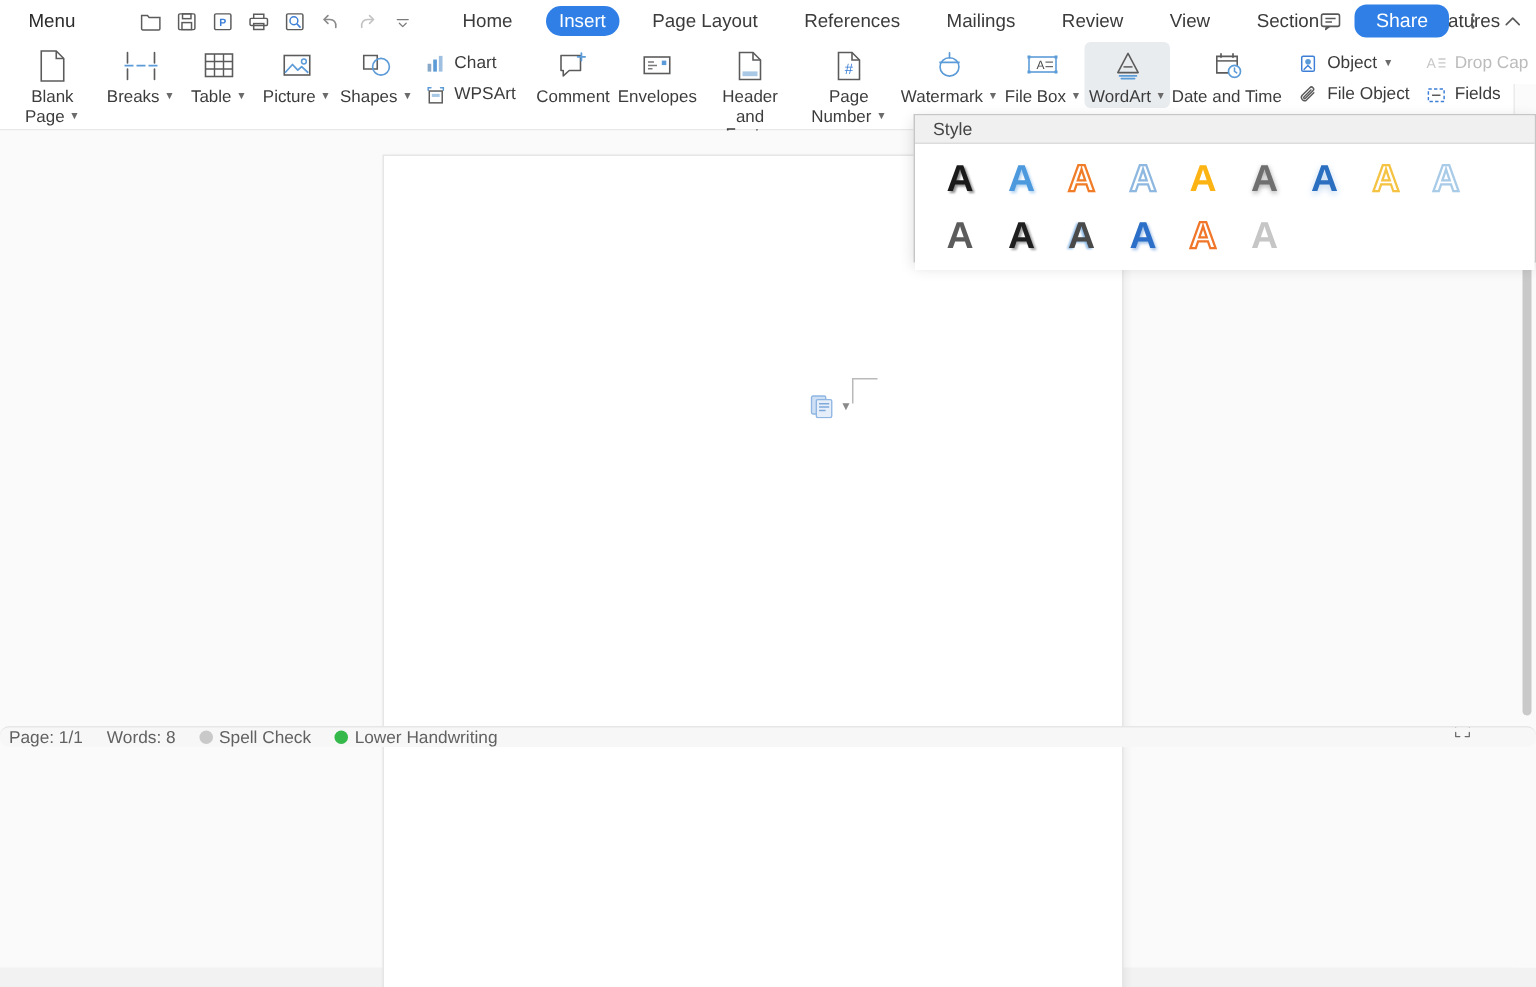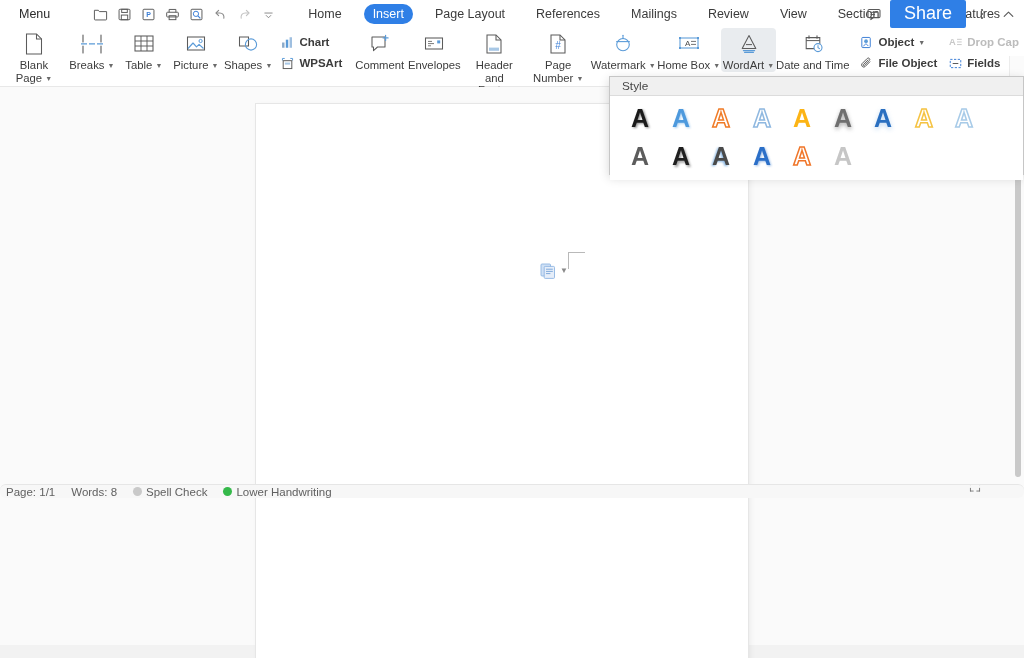--- a/index.html
+++ b/index.html
@@ -63,22 +63,22 @@
   .cloudstat {
     display: flex; align-items: center; gap: 5px;
     margin-left: 22px; color: #adadad; font-size: 12.5px;
     white-space: nowrap; cursor: default;
   }
   .topright {
     position: absolute; right: 6px; top: 0; height: 28px;
     display: flex; align-items: center; gap: 6px;
   }
   .share-btn {
-    background: #2f7fe6; color: #fff; font-size: 18px;
-    padding: 4px 14px; border-radius: 2px; cursor: pointer;
+    background: #2f7fe6; color: #fff; font-size: 13px;
+    padding: 4px 14px; border-radius: 8px; cursor: pointer;
     line-height: 1.1;
   }
   .icon-btn {
     width: 20px; height: 20px; display: flex; align-items: center;
     justify-content: center; cursor: pointer; border-radius: 3px;
   }
 
   
   .ribbon {
     position: absolute; top: 28px; left: 0;
@@ -108,21 +108,21 @@
   .caret { font-size: 7px; color: #6b6b6b; vertical-align: middle; }
 
   
   .rbstack {
     display: flex; flex-direction: column; justify-content: flex-start;
     padding-top: 4px; gap: 1px;
   }
   .rbsm {
     display: flex; align-items: center; gap: 4px;
     padding: 2px 5px; border-radius: 3px; cursor: pointer;
-    font-size: 11.5px; color: #3c3c3c; white-space: nowrap; font-weight: bold;
+    font-size: 11.5px; color: #3c3c3c; white-space: nowrap;
   }
   .rbsm.disabled { color: #bcbcbc; cursor: default; }
   .rbsm .si { width: 16px; height: 16px; display: flex; align-items: center; justify-content: center; }
 
   .ribbon-more {
     position: absolute; right: 0; top: 28px;
     width: 14px; height: 58px;
     display: flex; align-items: center; justify-content: center;
     background: #fbfbfb; border-left: 1px solid #ececec;
     color: #9a9a9a; font-size: 11px; cursor: pointer;
@@ -468,21 +468,21 @@
           <svg width="26" height="24" viewBox="0 0 26 24">
               <rect x="4" y="6" width="18" height="10" fill="none" stroke="#5b9bd8" stroke-width="1.05"></rect>
               <text x="9" y="14" font-size="8" fill="#4a4a4a" font-family="Liberation Sans, sans-serif">A</text>
               <path d="M15 9.4h5M15 12.4h5" stroke="#6b6b6b" stroke-width="0.95"></path>
               <rect x="3" y="5" width="2" height="2" fill="#5b9bd8"></rect>
               <rect x="21" y="5" width="2" height="2" fill="#5b9bd8"></rect>
               <rect x="3" y="15" width="2" height="2" fill="#5b9bd8"></rect>
               <rect x="21" y="15" width="2" height="2" fill="#5b9bd8"></rect>
             </svg>
         </div>
-        <div class="lab"><span>Home Box</span> <span class="caret">▼</span></div>
+        <div class="lab"><span>File Box</span> <span class="caret">▼</span></div>
       </div>
 
       <div class="rb sel">
         <div class="gi">
           <svg width="24" height="24" viewBox="0 0 24 24">
               <path d="M12 3.6L5.2 16.4h13.6z" fill="none" stroke="#5b5b5b" stroke-width="1.05" stroke-linejoin="round"></path>
               <path d="M9 12.6h6" stroke="#5b5b5b" stroke-width="1"></path>
               <path d="M6.4 18.6h11.2M7.6 20.4h8.8" stroke="#5b9bd8" stroke-width="1.15" stroke-linecap="round"></path>
             </svg>
         </div>

